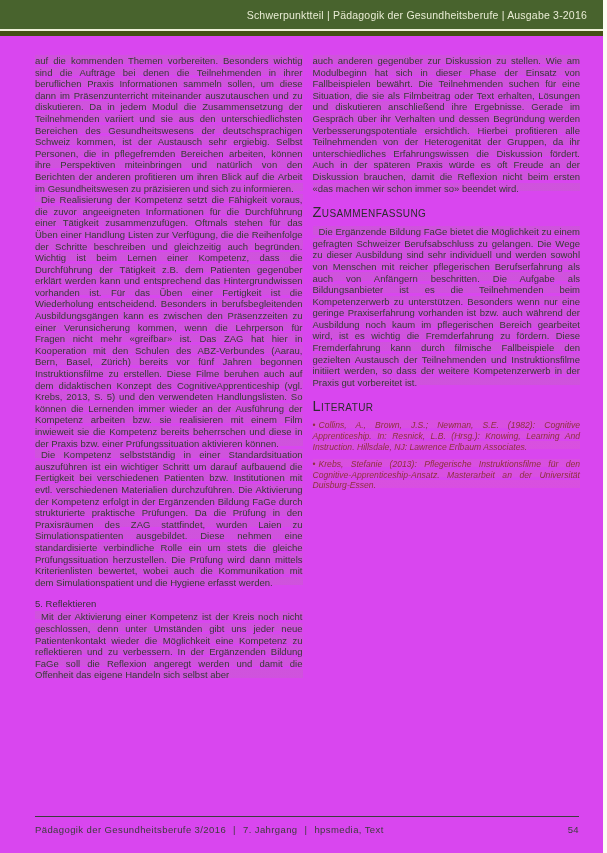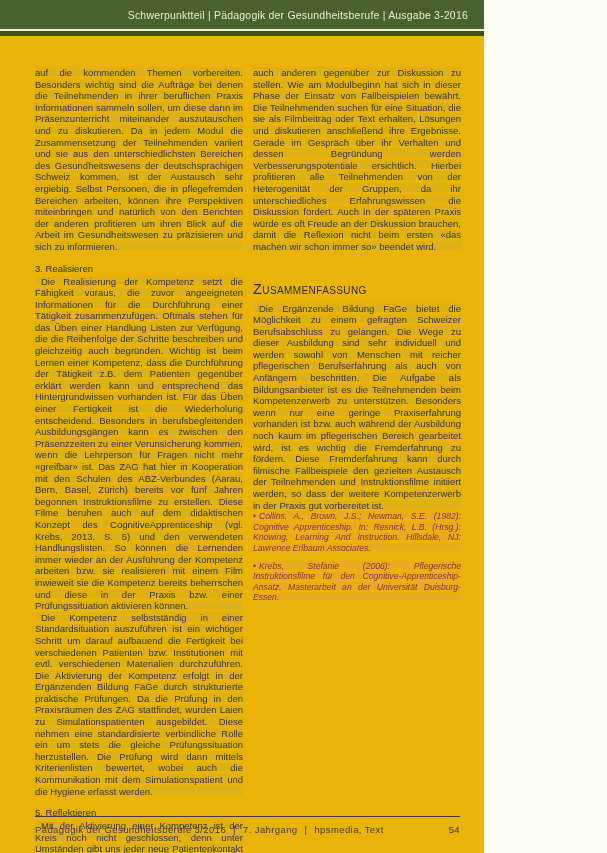--- a/index.html
+++ b/index.html
@@ -4,23 +4,23 @@
 <style>
   * { margin: 0; padding: 0; box-sizing: border-box; }
   html, body { width: 607px; }
   body {
     font-family: "Liberation Sans", sans-serif;
     background: #fcfdf2;
     color: #3a3a3a;
   }
   .page {
     position: relative;
-    width: 484px;
+    width: 603px;
     height: 853px;
-    background: #eab308;
+    background: #d946ef;
     overflow: hidden;
   }
   
   .topbar {
     height: 31px;
     background: #48632d;
     border-bottom: 2px solid #eef0d8;
     box-shadow: 0 5px 0 #434f15;
     display: flex;
     align-items: center;
@@ -29,21 +29,21 @@
   }
   .topbar span {
     color: #e9ecd4;
     font-size: 10.5px;
     letter-spacing: 0.2px;
   }
   
   .content {
     display: flex;
     gap: 10px;
-    padding: 36px 23px 0 35px;
+    padding: 24px 23px 0 35px;
   }
   .col { width: 50%; }
   .body-text {
     font-size: 9.5px;
     line-height: 11.6px;
     text-align: justify;
     color: #383838;
     background-image: repeating-linear-gradient(
       rgba(150, 160, 110, 0.14) 0px, rgba(150, 160, 110, 0.14) 8.5px,
       rgba(0,0,0,0) 8.5px, rgba(0,0,0,0) 11.6px);
@@ -55,21 +55,21 @@
     color: #333333;
     margin-top: 10px;
     margin-bottom: 2px;
   }
   .caps-head {
     font-variant: small-caps;
     font-weight: normal;
     font-size: 14.5px;
     letter-spacing: 0.4px;
     color: #2d2d2d;
-    margin-top: 28px;
+    margin-top: 10px;
     margin-bottom: 6px;
   }
   .ref {
     font-size: 8.6px;
     line-height: 10.6px;
     font-style: italic;
     color: #8c3040;
     text-align: justify;
     margin-bottom: 7px;
     background-image: repeating-linear-gradient(
@@ -100,40 +100,40 @@
 
   <header class="topbar">
     <span>Schwerpunktteil | Pädagogik der Gesundheitsberufe | Ausgabe 3-2016</span>
   </header>
 
   <main class="content">
 
     <div class="col">
       <p class="body-text">auf die kommenden Themen vorbereiten. Besonders wichtig sind die Aufträge bei denen die Teilnehmenden in ihrer beruflichen Praxis Informationen sammeln sollen, um diese dann im Präsenzunterricht miteinander auszutauschen und zu diskutieren. Da in jedem Modul die Zusammensetzung der Teilnehmenden variiert und sie aus den unterschiedlichsten Bereichen des Gesundheitswesens der deutschsprachigen Schweiz kommen, ist der Austausch sehr ergiebig. Selbst Personen, die in pflegefremden Bereichen arbeiten, können ihre Perspektiven miteinbringen und natürlich von den Berichten der anderen profitieren um ihren Blick auf die Arbeit im Gesundheitswesen zu präzisieren und sich zu informieren.</p>
 
-      <h3 class="subhead">3. Realisieren</h3>
       <p class="body-text indent">Die Realisierung der Kompetenz setzt die Fähigkeit voraus, die zuvor angeeigneten Informationen für die Durchführung einer Tätigkeit zusammenzufügen. Oftmals stehen für das Üben einer Handlung Listen zur Verfügung, die die Reihenfolge der Schritte beschreiben und gleichzeitig auch begründen. Wichtig ist beim Lernen einer Kompetenz, dass die Durchführung der Tätigkeit z.B. dem Patienten gegenüber erklärt werden kann und entsprechend das Hintergrundwissen vorhanden ist. Für das Üben einer Fertigkeit ist die Wiederholung entscheidend. Besonders in berufsbegleitenden Ausbildungsgängen kann es zwischen den Präsenzzeiten zu einer Verunsicherung kommen, wenn die Lehrperson für Fragen nicht mehr «greifbar» ist. Das ZAG hat hier in Kooperation mit den Schulen des ABZ-Verbundes (Aarau, Bern, Basel, Zürich) bereits vor fünf Jahren begonnen Instruktionsfilme zu erstellen. Diese Filme beruhen auch auf dem didaktischen Konzept des CognitiveApprenticeship (vgl. Krebs, 2013, S. 5) und den verwendeten Handlungslisten. So können die Lernenden immer wieder an der Ausführung der Kompetenz arbeiten bzw. sie realisieren mit einem Film inwieweit sie die Kompetenz bereits beherrschen und diese in der Praxis bzw. einer Prüfungssituation aktivieren können.</p>
 
       <p class="body-text indent">Die Kompetenz selbstständig in einer Standardsituation auszuführen ist ein wichtiger Schritt um darauf aufbauend die Fertigkeit bei verschiedenen Patienten bzw. Institutionen mit evtl. verschiedenen Materialien durchzuführen. Die Aktivierung der Kompetenz erfolgt in der Ergänzenden Bildung FaGe durch strukturierte praktische Prüfungen. Da die Prüfung in den Praxisräumen des ZAG stattfindet, wurden Laien zu Simulationspatienten ausgebildet. Diese nehmen eine standardisierte verbindliche Rolle ein um stets die gleiche Prüfungssituation herzustellen. Die Prüfung wird dann mittels Kriterienlisten bewertet, wobei auch die Kommunikation mit dem Simulationspatient und die Hygiene erfasst werden.</p>
 
       <h3 class="subhead">5. Reflektieren</h3>
       <p class="body-text indent">Mit der Aktivierung einer Kompetenz ist der Kreis noch nicht geschlossen, denn unter Umständen gibt uns jeder neue Patientenkontakt wieder die Möglichkeit eine Kompetenz zu reflektieren und zu verbessern. In der Ergänzenden Bildung FaGe soll die Reflexion angeregt werden und damit die Offenheit das eigene Handeln sich selbst aber</p>
     </div>
 
     <div class="col">
       <p class="body-text">auch anderen gegenüber zur Diskussion zu stellen. Wie am Modulbeginn hat sich in dieser Phase der Einsatz von Fallbeispielen bewährt. Die Teilnehmenden suchen für eine Situation, die sie als Filmbeitrag oder Text erhalten, Lösungen und diskutieren anschließend ihre Ergebnisse. Gerade im Gespräch über ihr Verhalten und dessen Begründung werden Verbesserungspotentiale ersichtlich. Hierbei profitieren alle Teilnehmenden von der Heterogenität der Gruppen, da ihr unterschiedliches Erfahrungswissen die Diskussion fördert. Auch in der späteren Praxis würde es oft Freude an der Diskussion brauchen, damit die Reflexion nicht beim ersten «das machen wir schon immer so» beendet wird.</p>
 
       <h2 class="caps-head">Zusammenfassung</h2>
       <p class="body-text indent">Die Ergänzende Bildung FaGe bietet die Möglichkeit zu einem gefragten Schweizer Berufsabschluss zu gelangen. Die Wege zu dieser Ausbildung sind sehr individuell und werden sowohl von Menschen mit reicher pflegerischen Berufserfahrung als auch von Anfängern beschritten. Die Aufgabe als Bildungsanbieter ist es die Teilnehmenden beim Kompetenzerwerb zu unterstützen. Besonders wenn nur eine geringe Praxiserfahrung vorhanden ist bzw. auch während der Ausbildung noch kaum im pflegerischen Bereich gearbeitet wird, ist es wichtig die Fremderfahrung zu fördern. Diese Fremderfahrung kann durch filmische Fallbeispiele den gezielten Austausch der Teilnehmenden und Instruktionsfilme initiiert werden, so dass der weitere Kompetenzerwerb in der Praxis gut vorbereitet ist.</p>
 
+      <h2 class="caps-head">Literatur</h2>
 
       <p class="ref"><span class="bullet">•</span><span>Collins, A., Brown, J.S.; Newman, S.E. (1982): Cognitive Apprenticeship. In: Resnick, L.B. (Hrsg.): Knowing, Learning And Instruction. Hillsdale, NJ: Lawrence Erlbaum Associates.</span></p>
 
 
-      <p class="ref"><span class="bullet">•</span><span>Krebs, Stefanie (2006): Pflegerische Instruktionsfilme für den Cognitive-Apprenticeship-Ansatz. Masterarbeit an der Universität Duisburg-Essen.</span></p>
+      <p class="ref"><span class="bullet">•</span><span>Krebs, Stefanie (2013): Pflegerische Instruktionsfilme für den Cognitive-Apprenticeship-Ansatz. Masterarbeit an der Universität Duisburg-Essen.</span></p>
     </div>
 
   </main>
 
   <footer class="footer">
     <div>
       <span>Pädagogik der Gesundheitsberufe 3/2016</span><span class="sep">|</span><span>7. Jahrgang</span><span class="sep">|</span><span>hpsmedia, Text</span>
     </div>
     <span>54</span>
   </footer>

